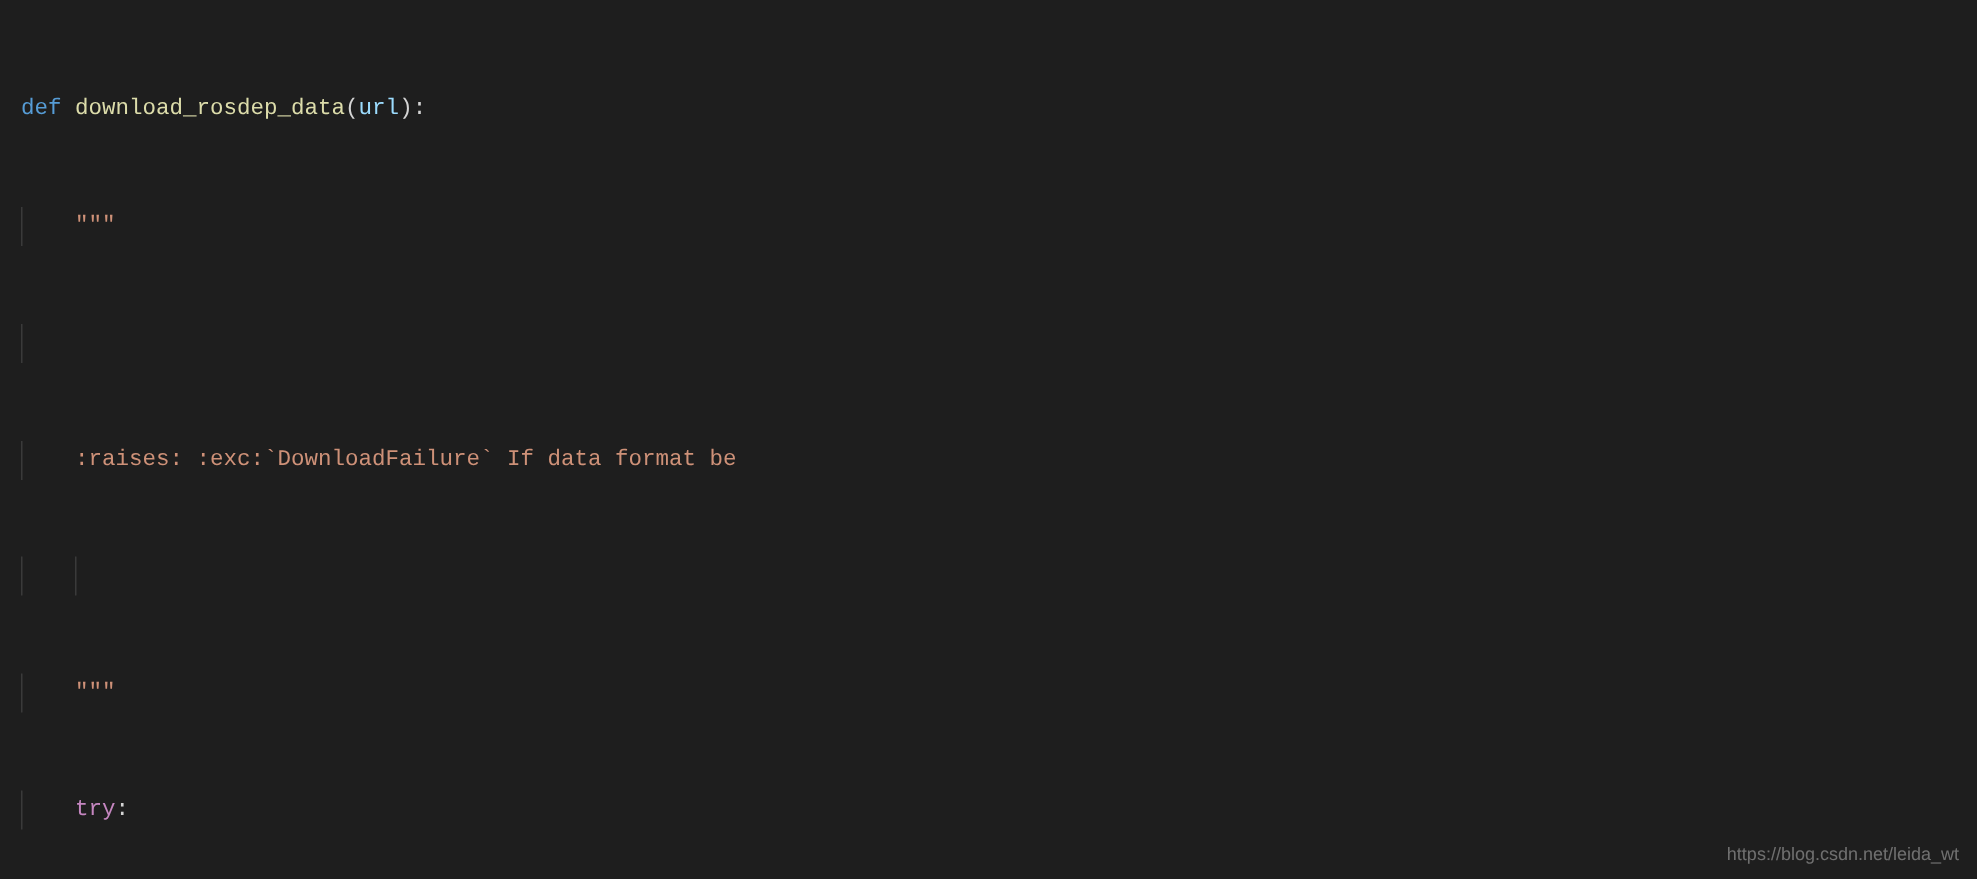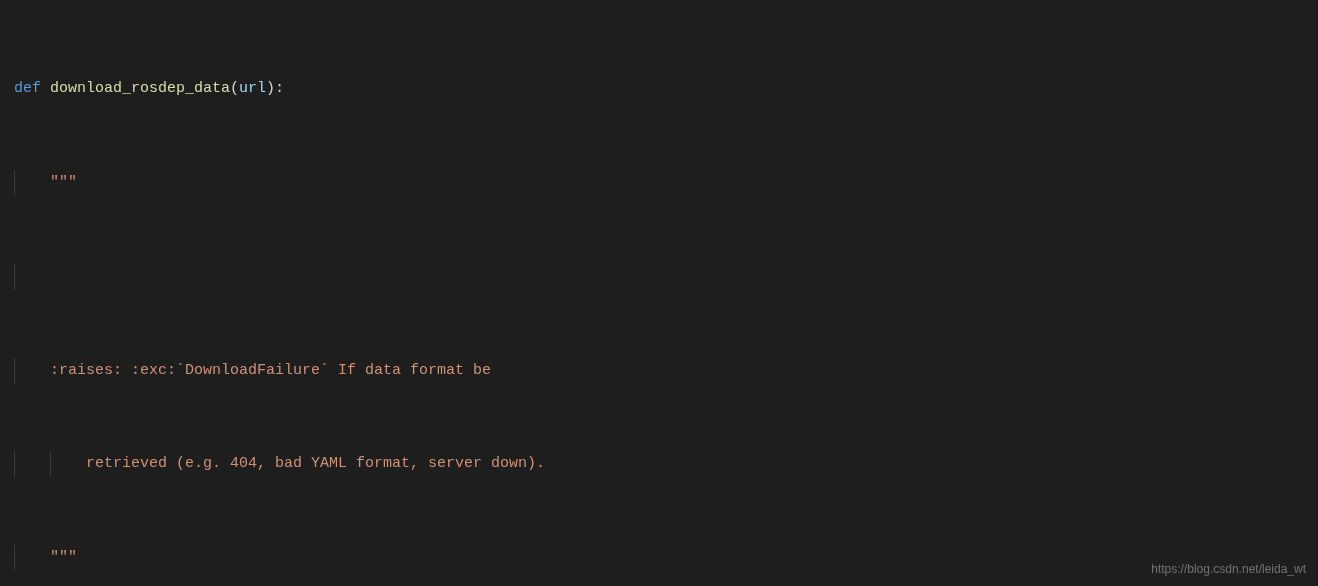--- a/index.html
+++ b/index.html
@@ -16,21 +16,20 @@
   }
   .editor {
     padding: 8px 0 0 14px;
     white-space: pre;
   }
   .line {
     display: flex;
     position: relative;
     height: 26px;
     align-items: flex-end;
-    margin-top: 16px;
   }
   .indent-guide {
     border-left: 1px solid #3a3a3a;
     display: inline-block;
     width: 36px;
     height: 26px;
     vertical-align: top;
   }
   .code-text { position: relative; z-index: 1; }
   
@@ -57,24 +56,25 @@
 <div class="editor">
 
 <div class="line"><span class="code-text"><span class="kw-def">def</span> <span class="fn-name">download_rosdep_data</span><span class="punct">(</span><span class="param">url</span><span class="punct">):</span></span></div>
 
 <div class="line"><span class="code-text"><span class="indent-guide"></span><span class="str">"""</span></span></div>
 
 <div class="line"><span class="code-text"><span class="indent-guide"></span></span></div>
 
 <div class="line"><span class="code-text"><span class="indent-guide"></span><span class="str">:raises: :exc:`DownloadFailure` If data format be</span></span></div>
 
-<div class="line"><span class="code-text"><span class="indent-guide"></span><span class="indent-guide"></span><span class="str">retrieved (e.g. 404, bad YAML format, server down).</span></span></div>
+<div class="line"><span class="code-text"><span class="indent-guide"></span><span class="indent-guide"></span></span></div>
 
 <div class="line"><span class="code-text"><span class="indent-guide"></span><span class="str">"""</span></span></div>
 
+<div class="line"><span class="code-text"><span class="indent-guide"></span><span class="kw-cf">try</span><span class="punct">:</span></span></div>
 
 
 
 
 
 
 
 
 
 

